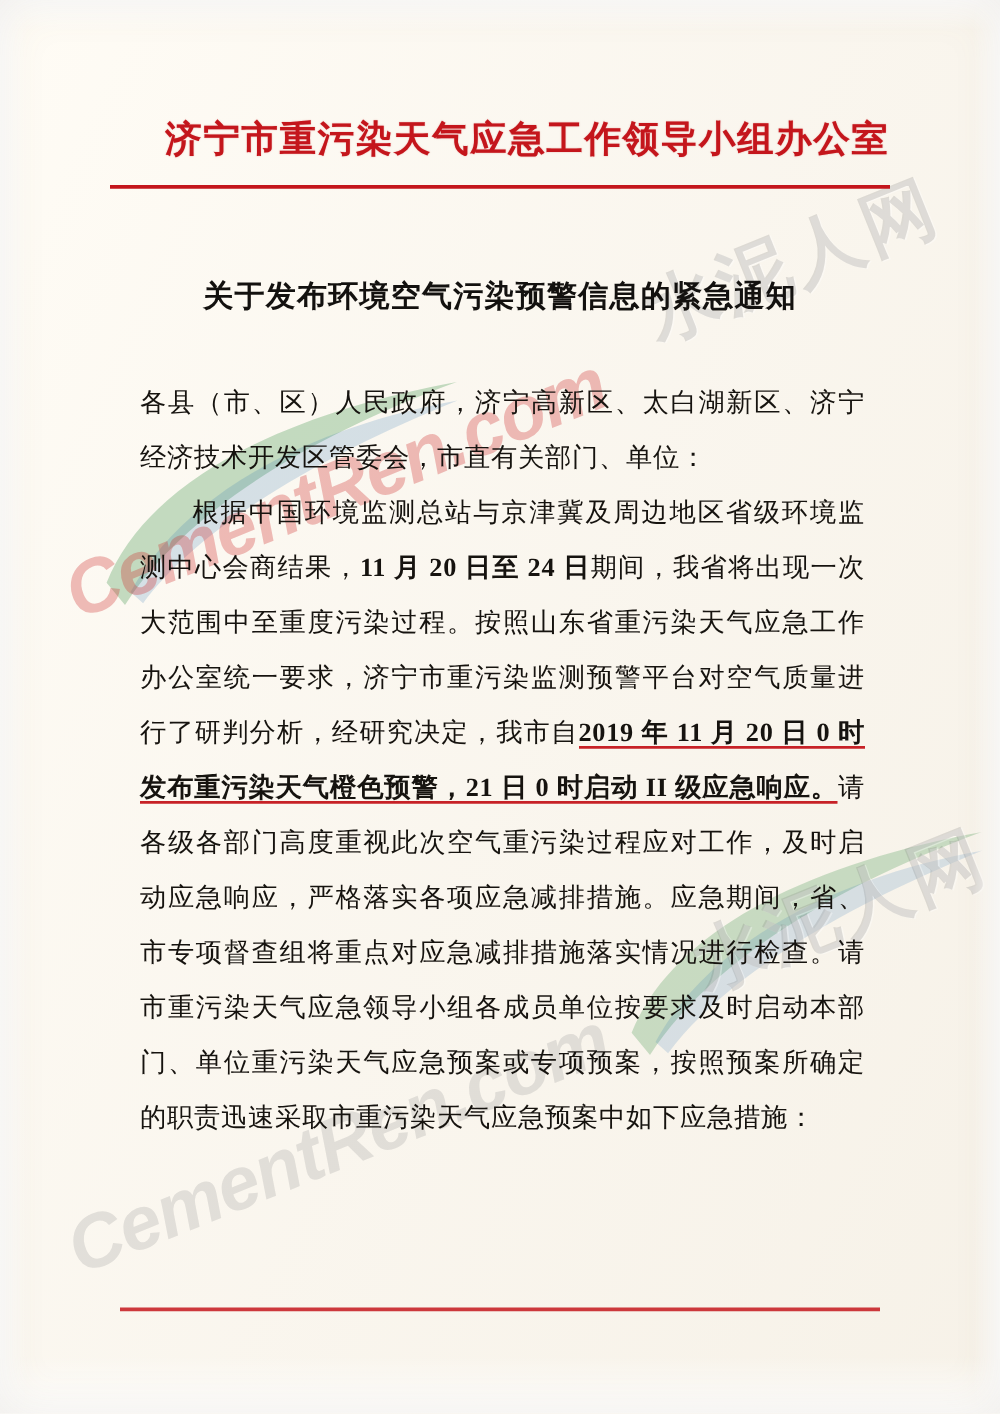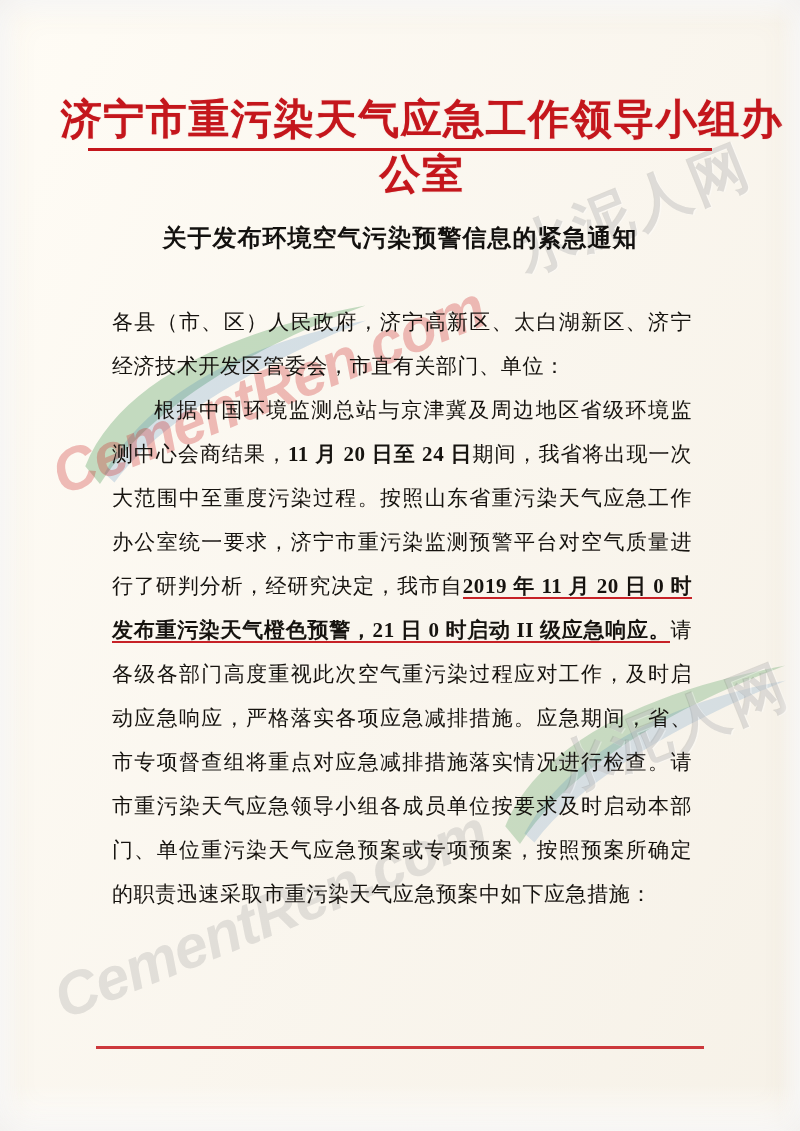--- a/index.html
+++ b/index.html
@@ -69,21 +69,21 @@
 
   
   .doc-header {
     position: absolute;
     left: 0; right: 0;
     top: 92px;
     text-align: center;
   }
   .doc-header .org {
     color: #c4161c;
-    font-size: 41px;
+    font-size: 29px;
     font-weight: bold;
     letter-spacing: 1.5px;
     font-family: "Liberation Serif", "DejaVu Serif", serif;
     text-shadow: 0 0 1px rgba(196,22,28,0.5);
     padding-left: 44px;
   }
   .header-rule {
     position: absolute;
     left: 88px;
     right: 88px;

